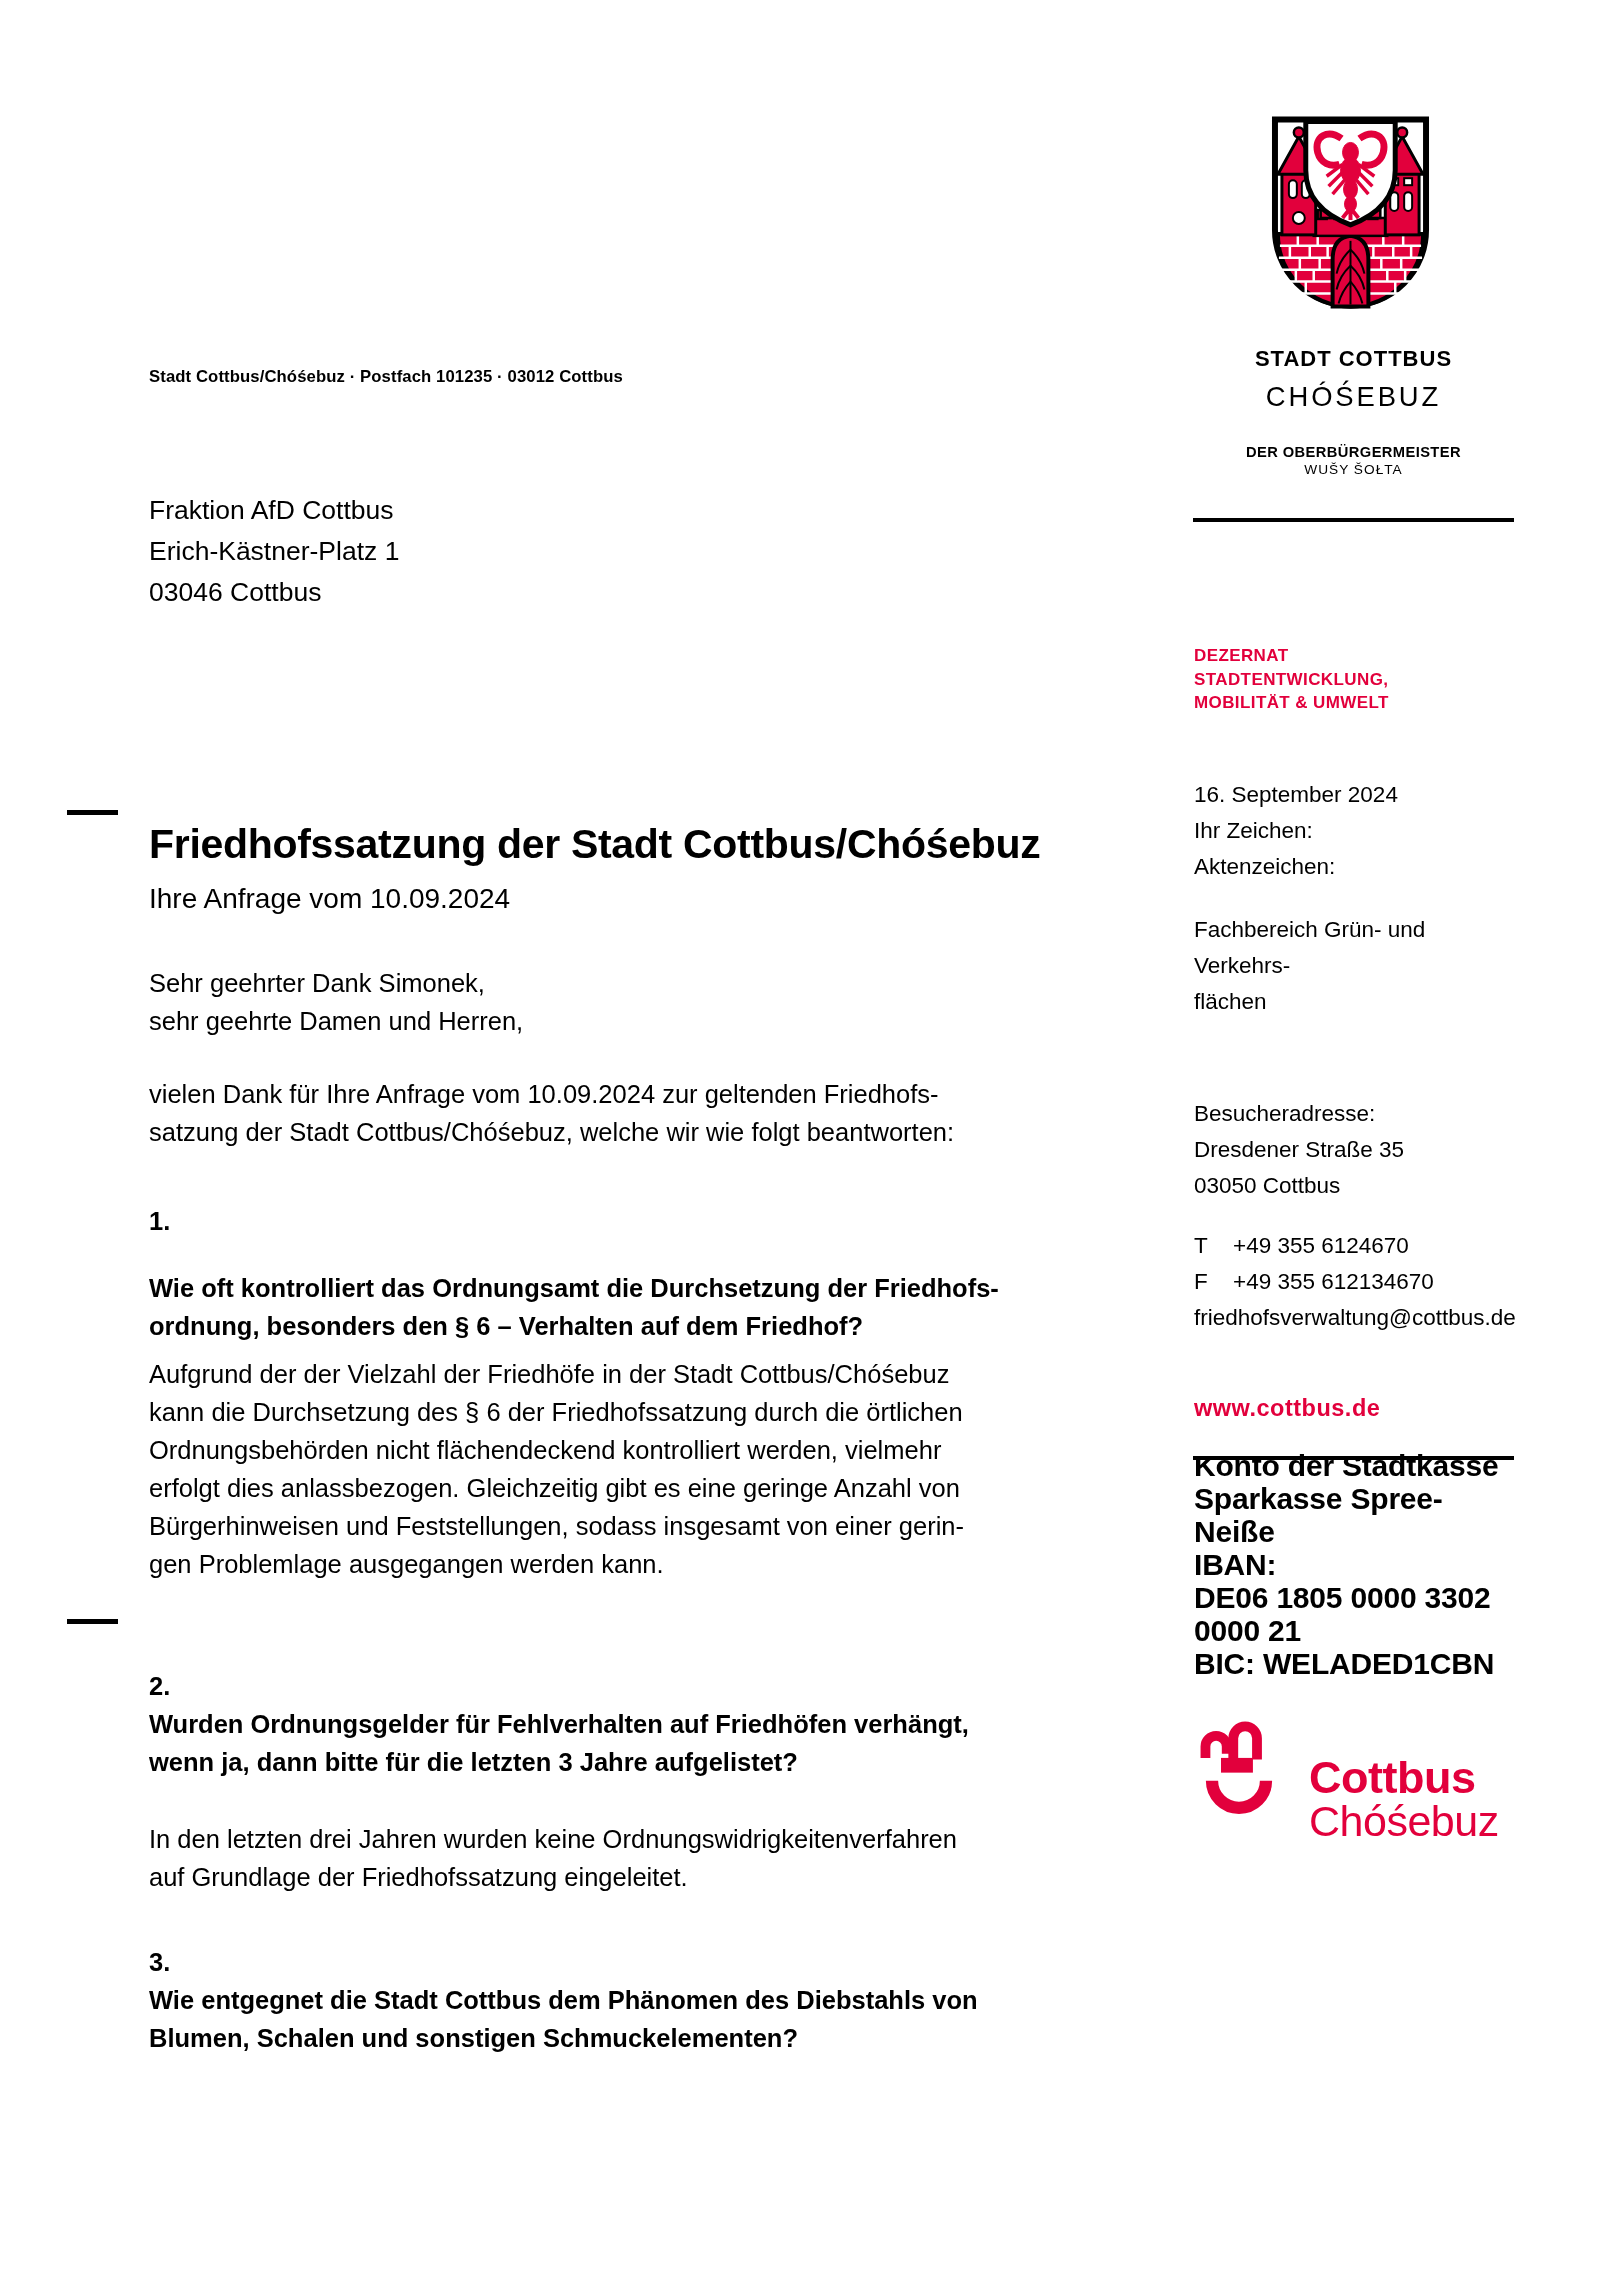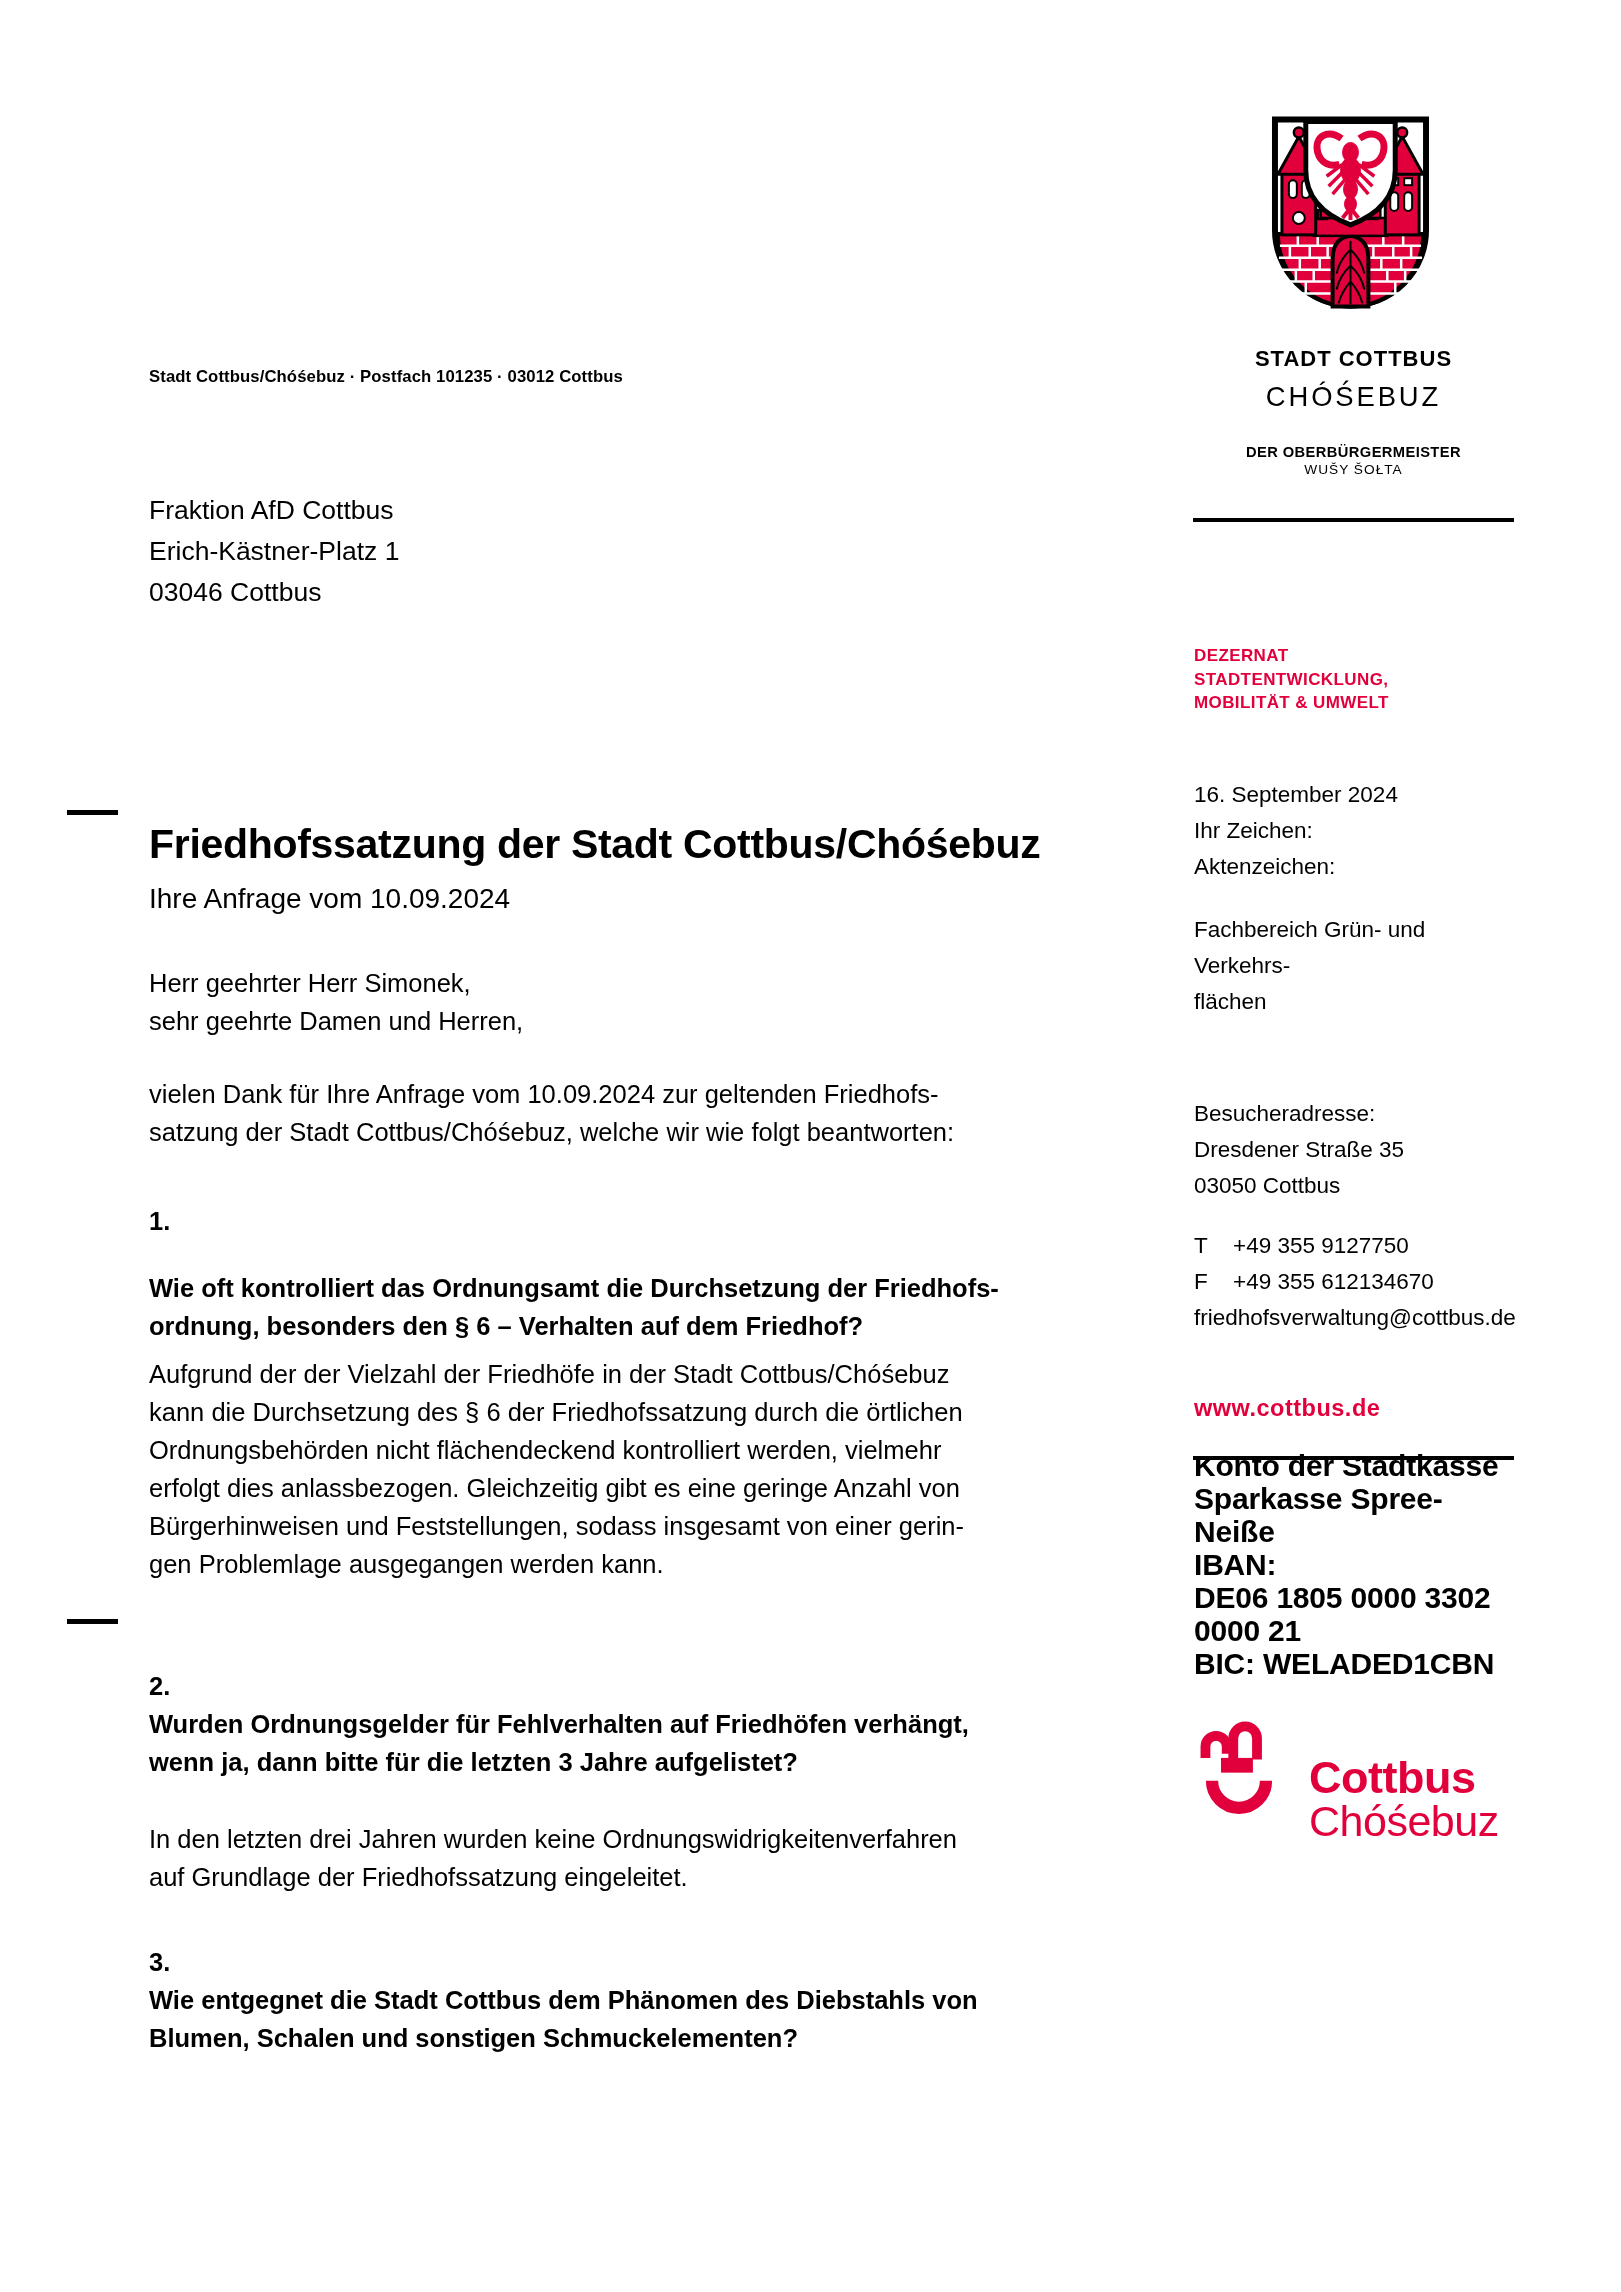--- a/index.html
+++ b/index.html
@@ -180,21 +180,21 @@
   <div class="abs recipient pre">Fraktion AfD Cottbus
 Erich-Kästner-Platz 1
 03046 Cottbus</div>
 
   <div class="abs foldmark fm1"></div>
   <div class="abs foldmark fm2"></div>
 
   <div class="abs doc-title">Friedhofssatzung der Stadt Cottbus/Chóśebuz</div>
   <div class="abs doc-subtitle">Ihre Anfrage vom 10.09.2024</div>
 
-  <div class="abs body-block b-salutation pre">Herr geehrter Herr Simonek,
+  <div class="abs body-block b-salutation pre">Sehr geehrter Dank Simonek,
 sehr geehrte Damen und Herren,</div>
   <div class="abs body-block b-p1 pre">vielen Dank für Ihre Anfrage vom 10.09.2024 zur geltenden Friedhofs-
 satzung der Stadt Cottbus/Chóśebuz, welche wir wie folgt beantworten:</div>
   <div class="abs body-block b-q1n">1.</div>
   <div class="abs body-block b-q1 pre">Wie oft kontrolliert das Ordnungsamt die Durchsetzung der Friedhofs-
 ordnung, besonders den § 6 – Verhalten auf dem Friedhof?</div>
   <div class="abs body-block b-a1 pre">Aufgrund der der Vielzahl der Friedhöfe in der Stadt Cottbus/Chóśebuz
 kann die Durchsetzung des § 6 der Friedhofssatzung durch die örtlichen
 Ordnungsbehörden nicht flächendeckend kontrolliert werden, vielmehr
 erfolgt dies anlassbezogen. Gleichzeitig gibt es eine geringe Anzahl von
@@ -216,21 +216,21 @@
 Ihr Zeichen:
 Aktenzeichen:</div>
   <div class="abs sb sb-fach pre">Fachbereich Grün- und Verkehrs-
 flächen</div>
   <div class="abs sb sb-bes pre">Besucheradresse:
 Dresdener Straße 35
 03050 Cottbus</div>
   <div class="abs sb sb-tf">
     <div class="tf-row">
       <span class="tf-label">T</span>
-      <span>+49 355 9127750</span>
+      <span>+49 355 6124670</span>
     </div>
     <div class="tf-row">
       <span class="tf-label">F</span>
       <span>+49 355 612134670</span>
     </div>
     <div>friedhofsverwaltung@cottbus.de</div>
   </div>
   <div class="abs sb sb-www red">www.cottbus.de</div>
   <div class="abs rule r2"></div>
   <div class="abs sb sb-konto pre">Konto der Stadtkasse

